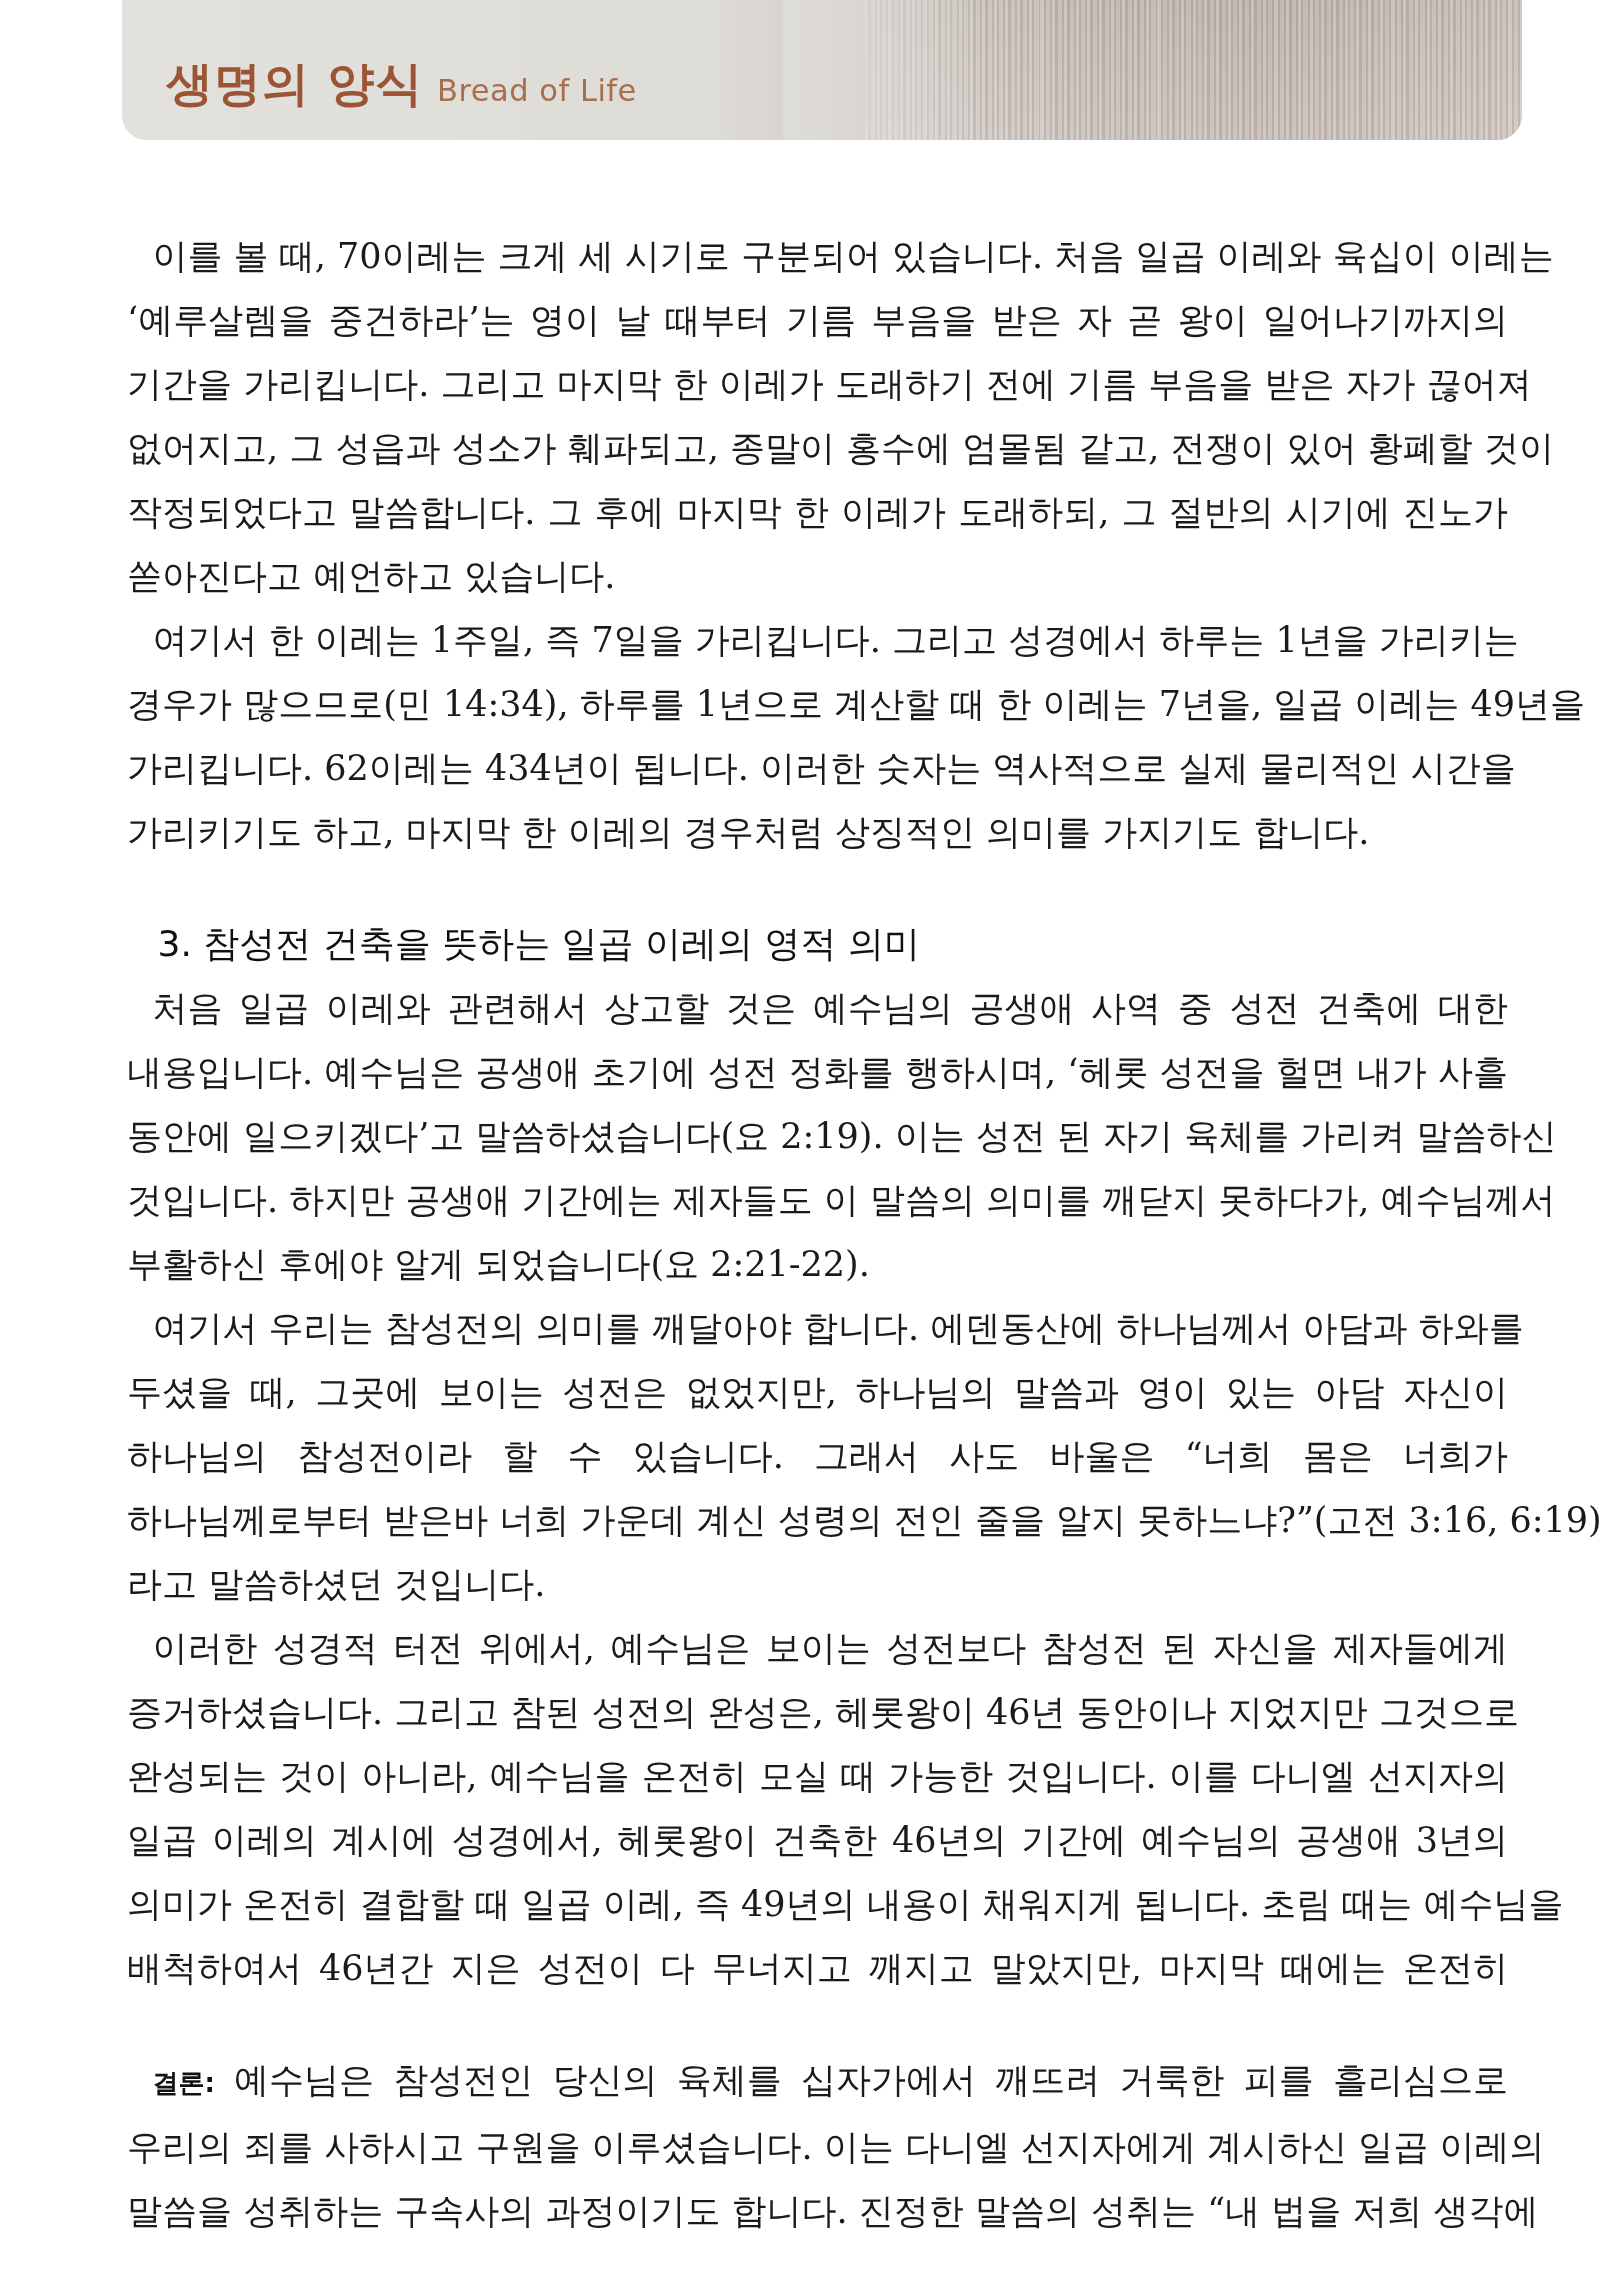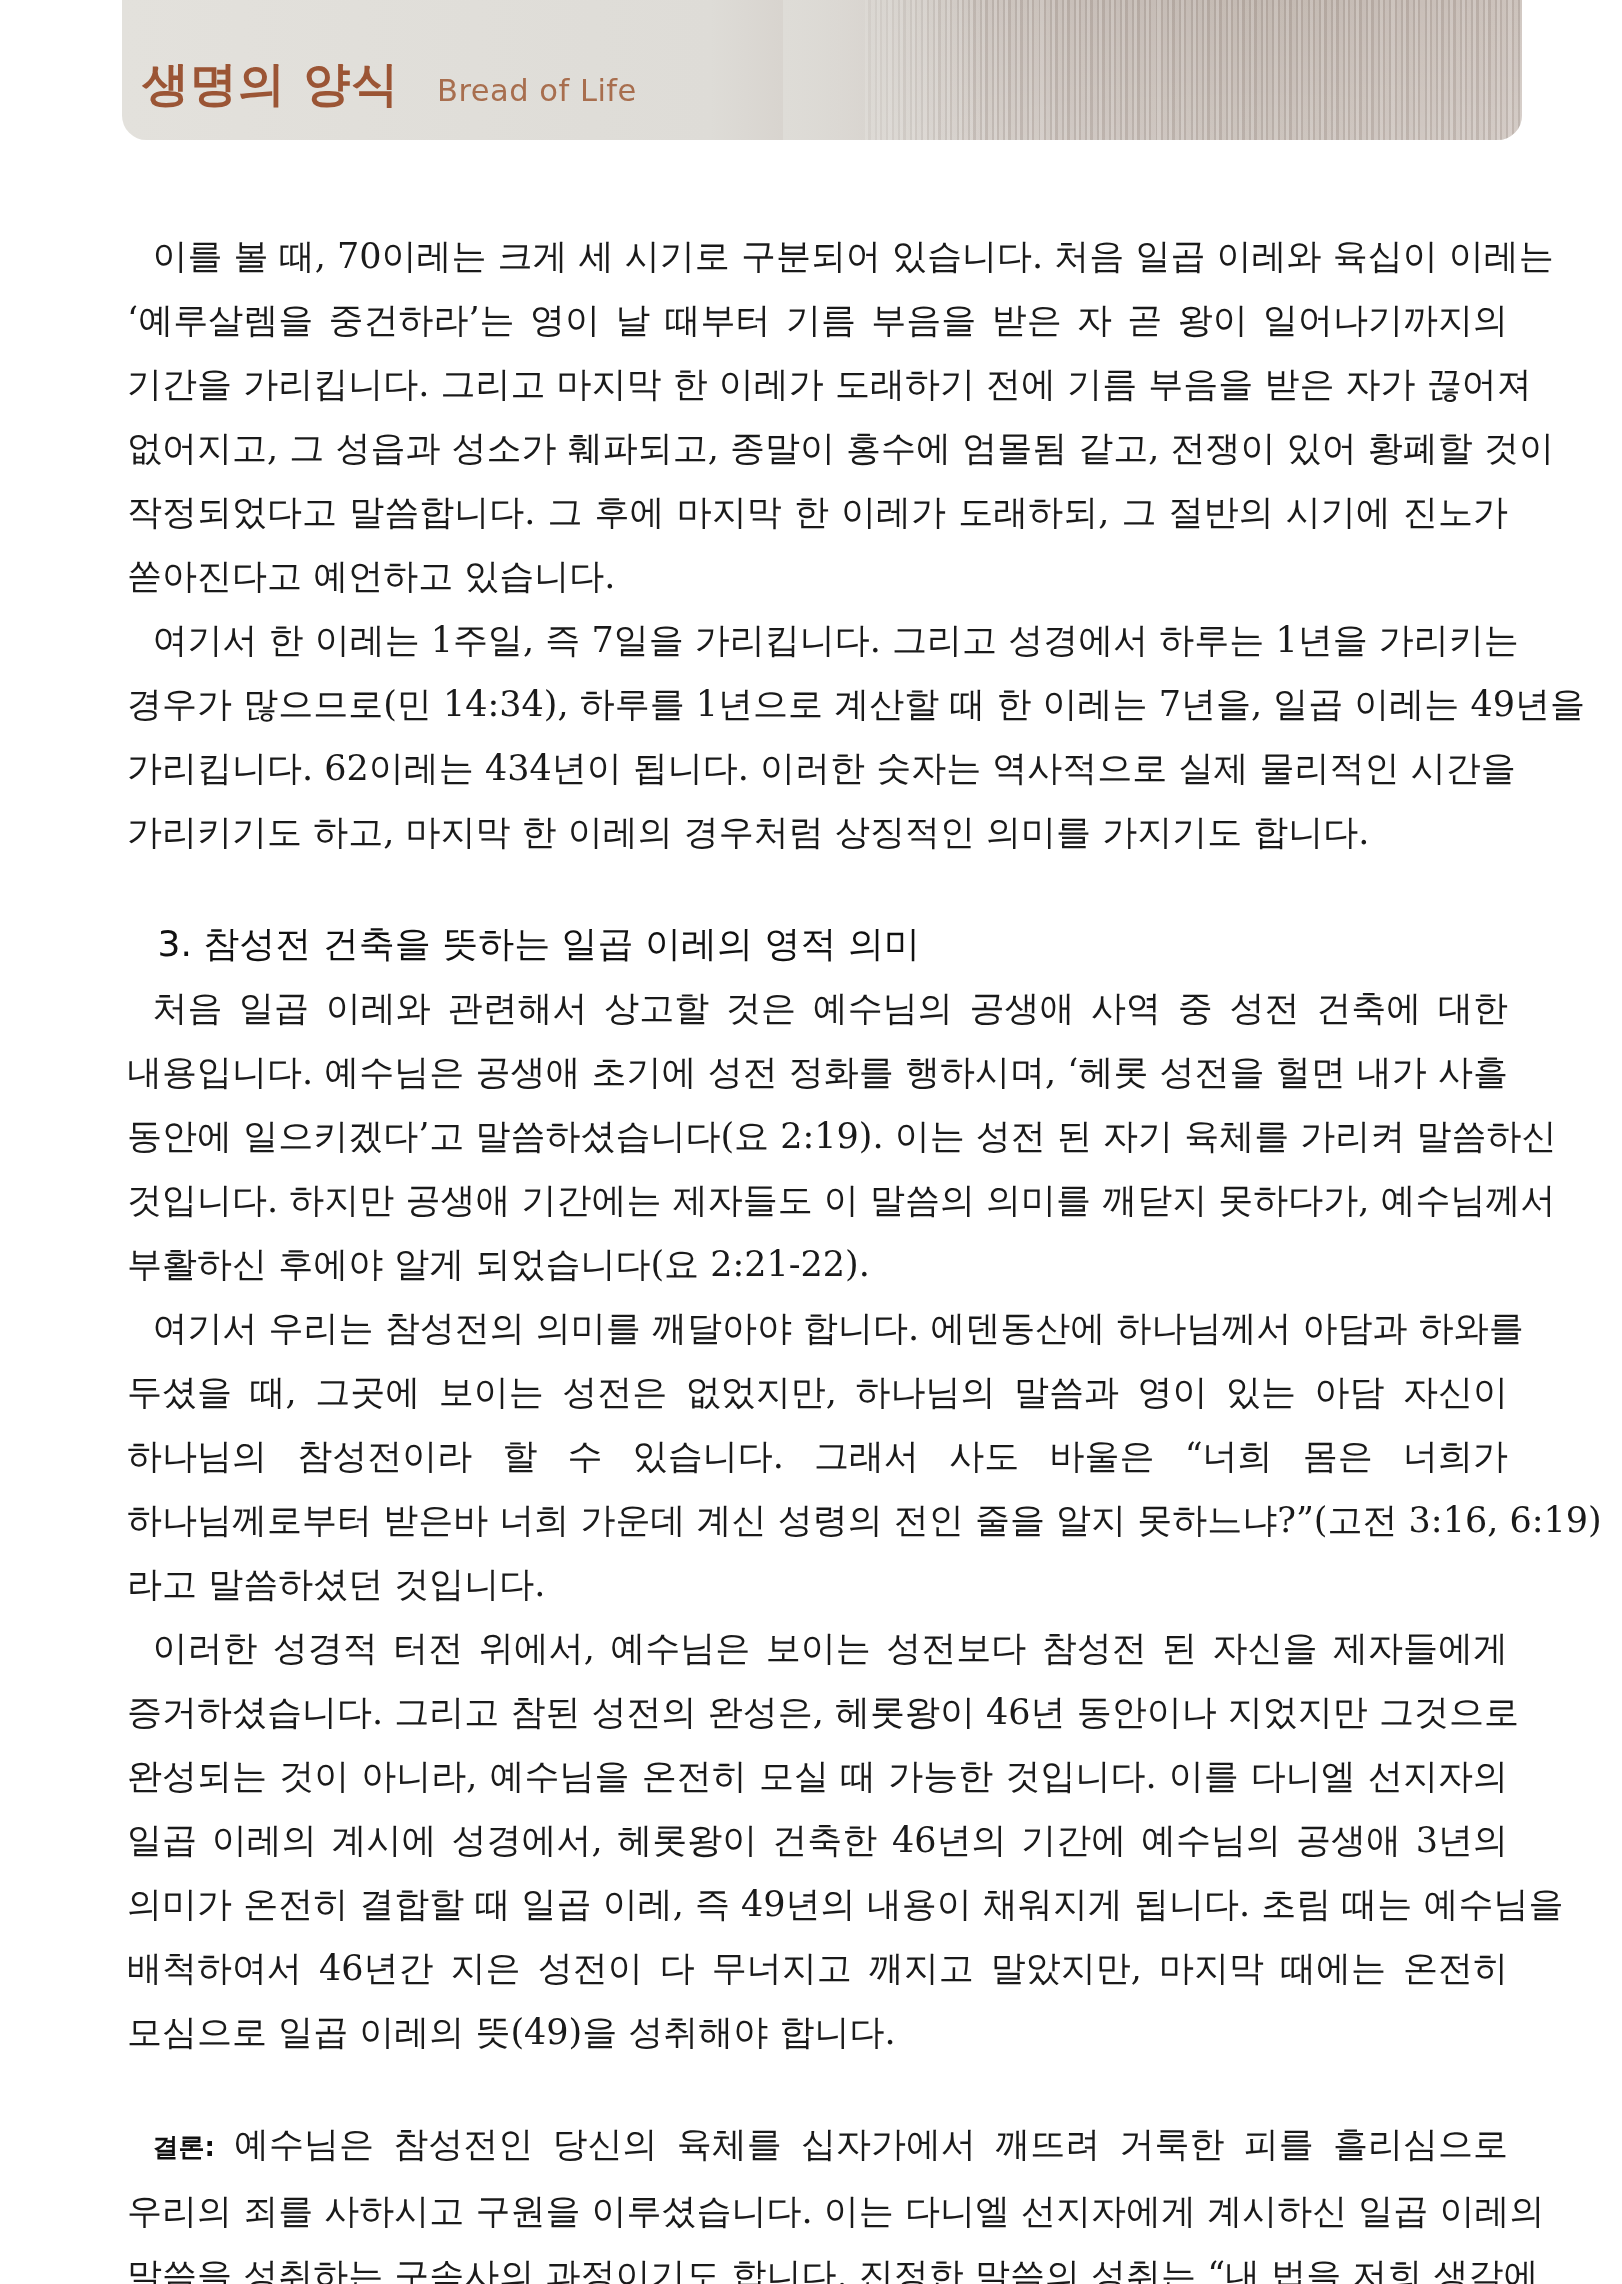--- a/index.html
+++ b/index.html
@@ -14,21 +14,21 @@
     position: absolute; left: 743px; top: 0; width: 657px; height: 140px;
     background:
       repeating-linear-gradient(90deg, rgba(255,255,255,0.18) 0 3.1px, rgba(120,105,98,0.16) 3.1px 5.6px, rgba(255,255,255,0.10) 5.6px 9.7px, rgba(90,80,75,0.12) 9.7px 11.7px),
       linear-gradient(180deg, rgba(255,255,255,0) 0%, rgba(255,255,255,0.15) 100%);
   }
   .header .fade {
     position: absolute; left: 661px; top: 0; width: 204px; height: 140px;
     background: linear-gradient(90deg, #dedcd7 0%, rgba(222,220,215,0) 100%);
   }
   .header .title {
-    position: absolute; left: 20px; top: 60px; font-family: "DejaVu Sans", sans-serif;
+    position: absolute; left: 44px; top: 60px; font-family: "DejaVu Sans", sans-serif;
     font-size: 47px; font-weight: bold; color: #9b5535; letter-spacing: 1px; line-height: 1;
   }
   .header .subtitle {
     position: absolute; left: 315px; top: 76px; font-family: "DejaVu Sans", sans-serif;
     font-size: 30.5px; color: #a86e4e; line-height: 1; letter-spacing: 0.5px;
   }
   .content { position: absolute; left: 127px; top: 224px; width: 1381px; }
   .para { margin: 0; font-size: 35px; line-height: 64px; text-align: justify; }
   .para .line { display: block; white-space: nowrap; text-align: justify; text-align-last: justify; }
   .para .line.last { text-align-last: left; }
@@ -90,21 +90,20 @@
     <span class="line last">라고 말씀하셨던 것입니다.</span>
   </p>
 
   <p class="para">
     <span class="line indent">이러한 성경적 터전 위에서, 예수님은 보이는 성전보다 참성전 된 자신을 제자들에게</span>
     <span class="line">증거하셨습니다. 그리고 참된 성전의 완성은, 헤롯왕이 46년 동안이나 지었지만 그것으로</span>
     <span class="line">완성되는 것이 아니라, 예수님을 온전히 모실 때 가능한 것입니다. 이를 다니엘 선지자의</span>
     <span class="line">일곱 이레의 계시에 성경에서, 헤롯왕이 건축한 46년의 기간에 예수님의 공생애 3년의</span>
     <span class="line">의미가 온전히 결합할 때 일곱 이레, 즉 49년의 내용이 채워지게 됩니다. 초림 때는 예수님을</span>
     <span class="line">배척하여서 46년간 지은 성전이 다 무너지고 깨지고 말았지만, 마지막 때에는 온전히</span>
-    <span class="line last">모심으로 일곱 이레의 뜻(49)을 성취해야 합니다.</span>
   </p>
 
   <div class="gap"></div>
 
   <p class="para">
     <span class="line indent"><span class="conclusion-label">결론:</span> <span>예수님은 참성전인 당신의 육체를 십자가에서 깨뜨려 거룩한 피를 흘리심으로</span></span>
     <span class="line">우리의 죄를 사하시고 구원을 이루셨습니다. 이는 다니엘 선지자에게 계시하신 일곱 이레의</span>
     <span class="line">말씀을 성취하는 구속사의 과정이기도 합니다. 진정한 말씀의 성취는 “내 법을 저희 생각에</span>
 
   </p>

